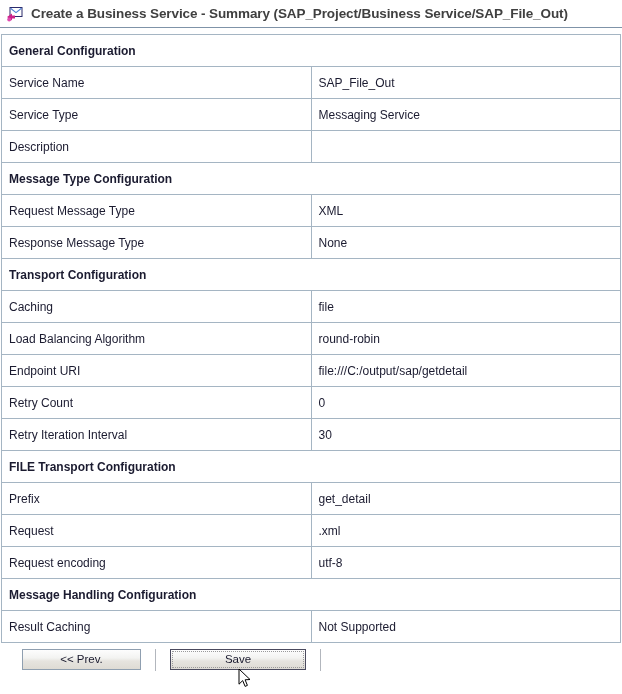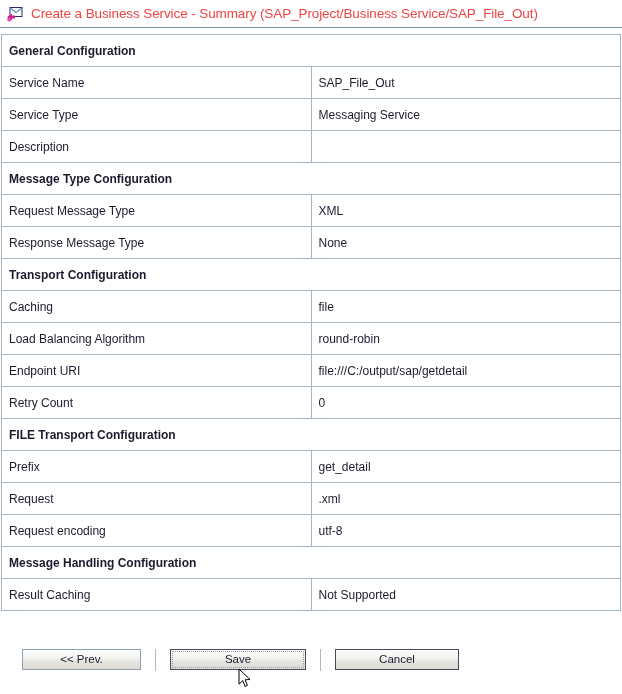--- a/index.html
+++ b/index.html
@@ -29,22 +29,22 @@
   }
   #title-icon {
     width: 18px;
     height: 16px;
     position: relative;
     flex: 0 0 auto;
     margin-right: 7px;
   }
   #title-text {
     font-size: 13.5px;
-    font-weight: normal;
-    color: #ef4444;
+    font-weight: bold;
+    color: #404040;
     letter-spacing: -0.1px;
     white-space: nowrap;
   }
 
   
   #summary-wrap {
     padding: 6px 1px 0 1px;
   }
   table.summary {
     width: 620px;
@@ -196,20 +196,24 @@
         </tr>
         <tr>
           <td class="label-cell">Endpoint URI</td>
           <td class="value-cell">file:///C:/output/sap/getdetail</td>
         </tr>
         <tr>
           <td class="label-cell">Retry Count</td>
           <td class="value-cell">0</td>
         </tr>
         <tr>
+          <td class="label-cell">Retry Iteration Interval</td>
+          <td class="value-cell">30</td>
+        </tr>
+        <tr>
           <td class="section-head" colspan="2">FILE Transport Configuration</td>
         </tr>
         <tr>
           <td class="label-cell">Prefix</td>
           <td class="value-cell">get_detail</td>
         </tr>
         <tr>
           <td class="label-cell">Request</td>
           <td class="value-cell">.xml</td>
         </tr>
@@ -226,20 +230,19 @@
         </tr>
       </tbody>
   </table>
 </div>
 
 <div id="button-bar">
   <button class="btn btn-prev">&lt;&lt; Prev.</button>
   <span class="btn-sep"></span>
   <button class="btn btn-save">Save</button>
   <span class="btn-sep"></span>
-  <button class="btn btn-cancel">Cancel</button>
 </div>
 
 <span id="mouse-cursor">
   <svg width="14" height="21" viewBox="0 0 14 21" xmlns="http://www.w3.org/2000/svg">
     <path d="M1 1 L1 16.2 L4.7 12.6 L7.1 18.4 L9.4 17.4 L7.1 11.8 L12 11.5 Z" fill="#ffffff" stroke="#000000" stroke-width="1" stroke-linejoin="round"></path>
   </svg>
 </span>
 
 </body></html>

